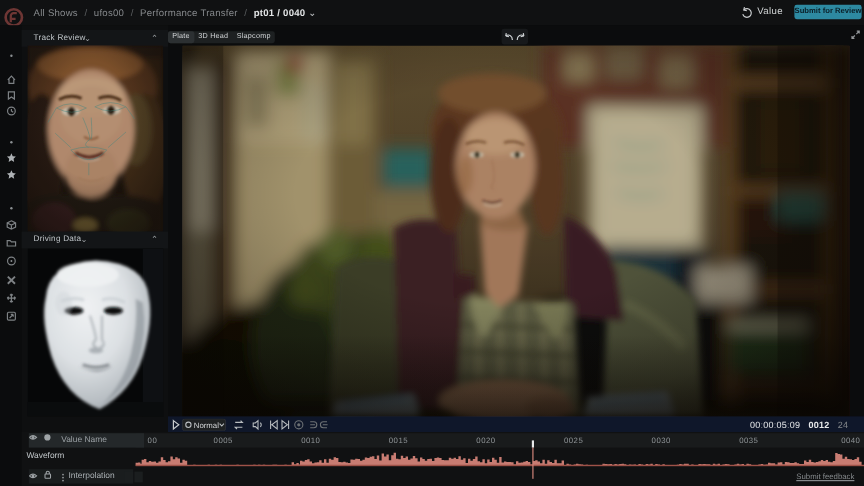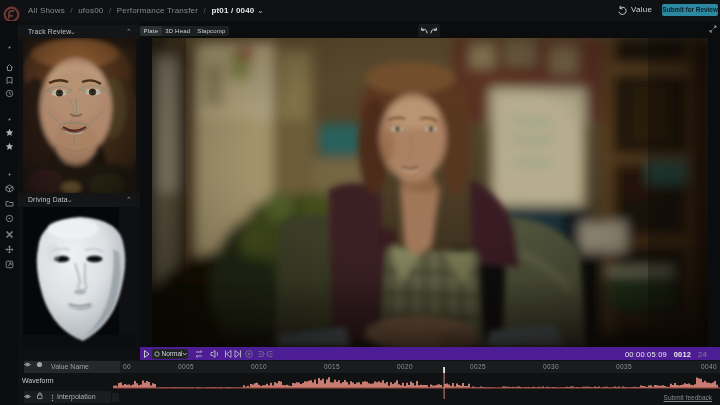--- a/index.html
+++ b/index.html
@@ -26,21 +26,21 @@
 .phead .caret { position:absolute; top:3px; color:#9a9ea1; font-size:7px;}
 .phead .col { position:absolute; right:8px; top:3px; color:#9a9ea1; font-size:7px; }
 
 #main { position:absolute; left:140px; top:21px; width:580px; height:384px; background:#0b0c0d; }
 #tabs { position:absolute; left:0px; top:4.5px; height:10px; background:#1d2021; border-radius:2px; display:flex; }
 #tabs div { font-size:6px; color:#d2d5d7; padding:2.5px 3.5px; letter-spacing:.2px; }
 #tabs div.on { background:#2c3032; border-radius:2px; }
 #undo { position:absolute; left:278px; top:3px; width:22px; height:13px; background:#17191b; border-radius:2px; }
 #expand { position:absolute; left:569px; top:4px; }
 
-#controls { position:absolute; left:0; top:326px; width:580px; height:13px; background:#4c1d95; color:#b9bdc0; }
+#controls { position:absolute; left:0; top:326px; width:580px; height:13px; background:#0f172a; color:#b9bdc0; }
 #tc { position:absolute; left:485px; top:2.5px; font-size:7.5px; color:#e8eaeb; letter-spacing:.2px; }
 #tc .dim { color:#84888b; }
 
 #timeline { position:absolute; left:18px; top:360px; width:702px; height:45px; background:#101112; }
 .trow1 { position:absolute; left:95px; top:1px; width:607px; height:12px; background:#191b1c; }
 .lbox1 { position:absolute; left:6px; top:1px; width:96px; height:12px; background:#24282a; }
 .lbox2 { position:absolute; left:6px; top:31px; width:87px; height:12px; background:#1a1d1e; }
 .tl-txt { font-size:7px; color:#a9aeb2; position:absolute; }
 </style>
 </head>

